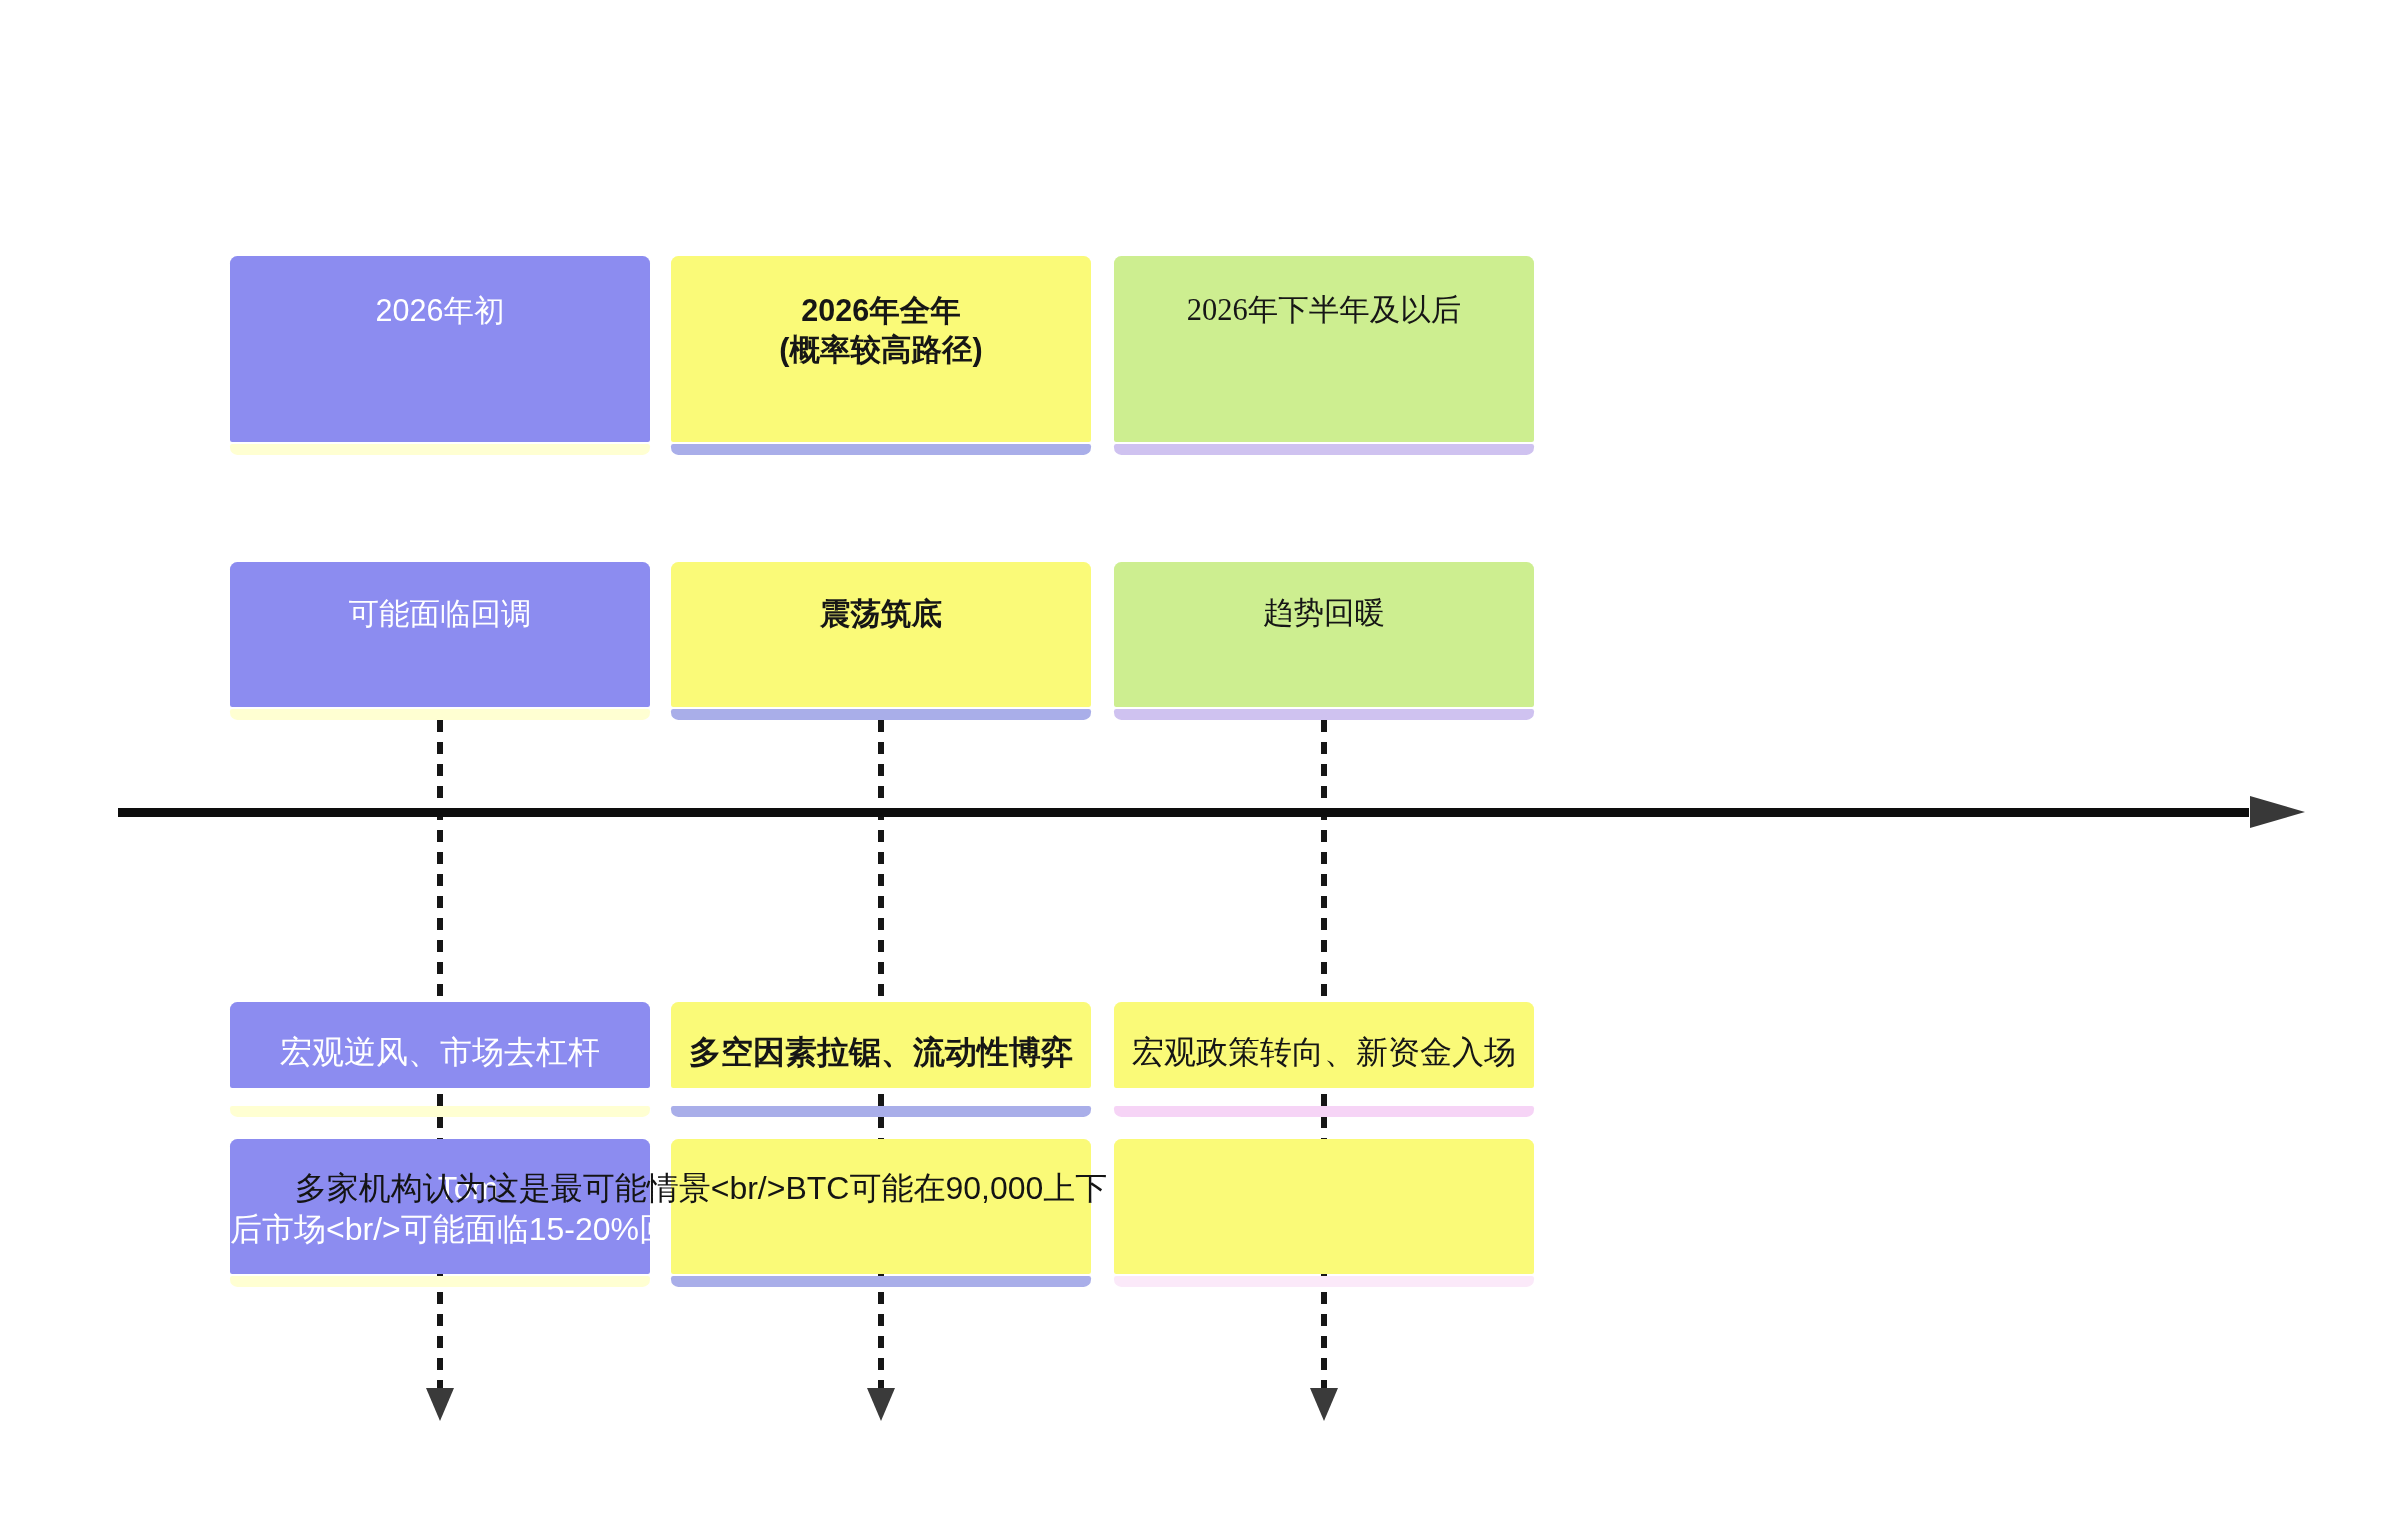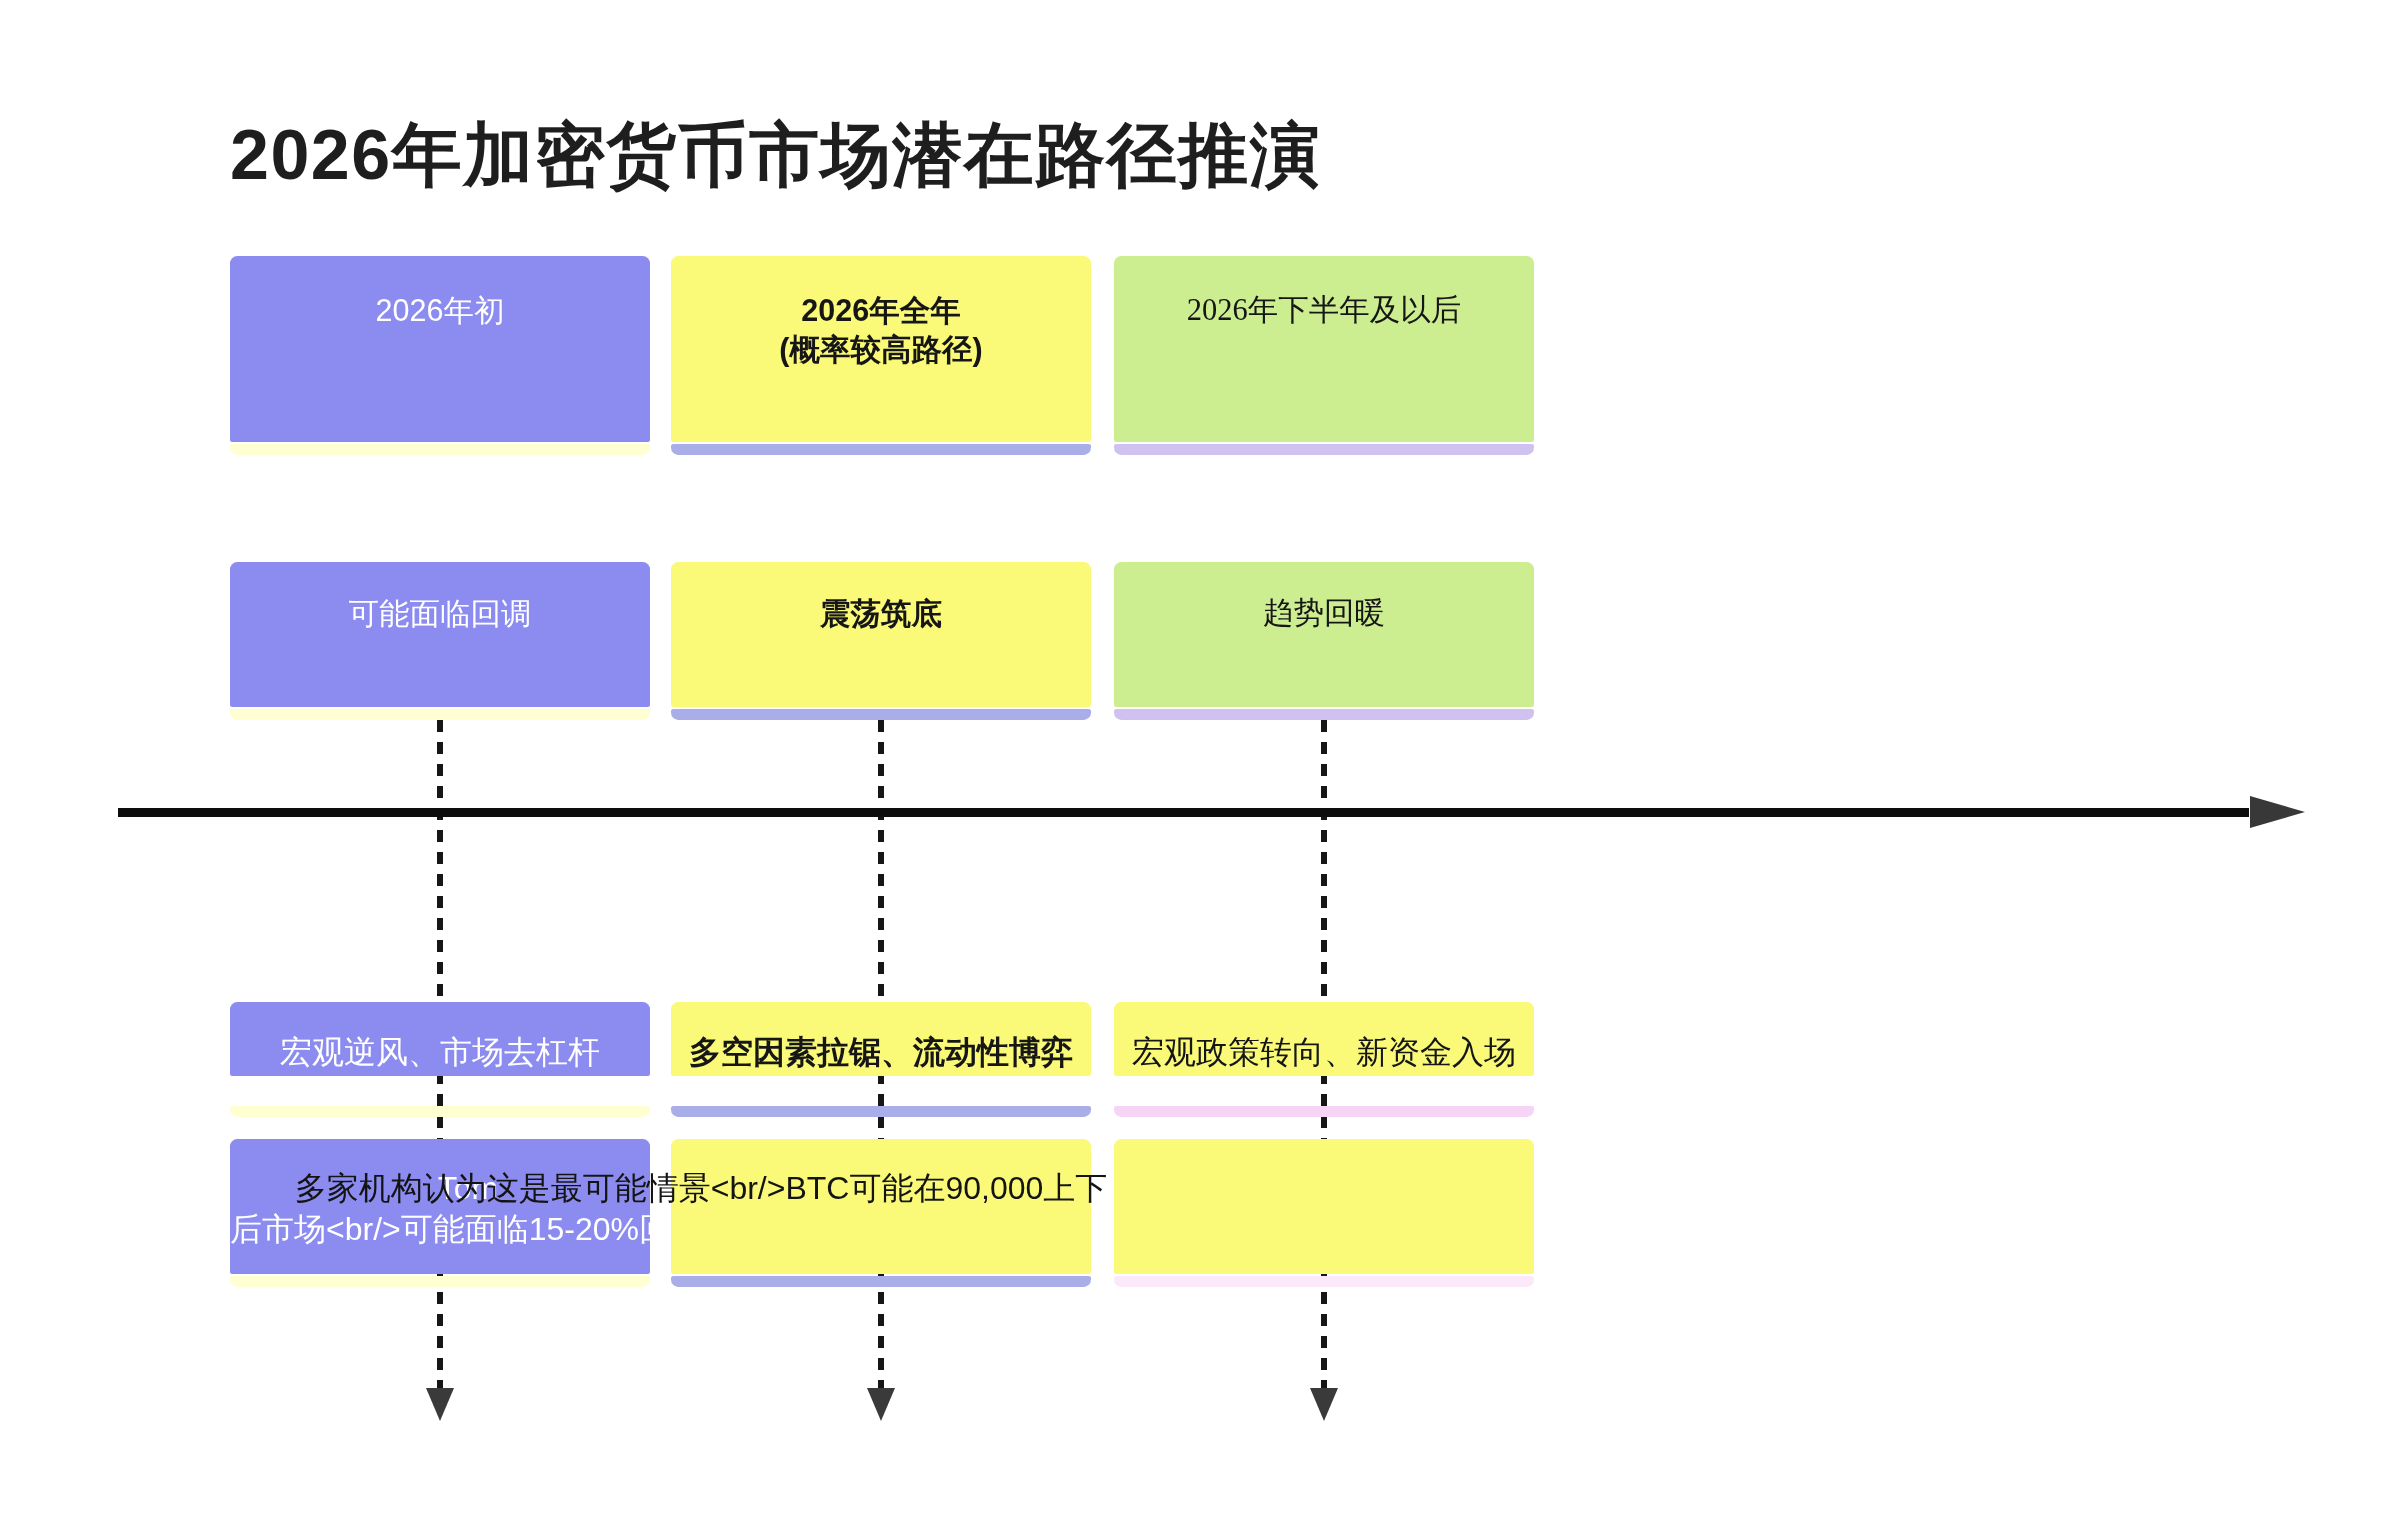--- a/index.html
+++ b/index.html
@@ -9,21 +9,21 @@
          letter-spacing:1.5px;white-space:nowrap;}
   
   .box{position:absolute;width:420px;box-sizing:border-box;text-align:center;z-index:1;
        border-radius:7.3px 7.3px 2.2px 2.2px;overflow:hidden;}
   .strip{position:absolute;width:420px;height:11px;border-radius:2.2px 2.2px 7.3px 7.3px;z-index:1;}
   .c1{left:230px;} .c2{left:671px;font-weight:bold;} .c3{left:1114px;font-family:Liberation Serif, serif;}
   .r1{top:256px;height:186px;padding-top:35px;font-size:30.5px;line-height:39px;}
   .r1s{top:444px;}
   .r2{top:562px;height:145px;padding-top:33px;font-size:30.5px;line-height:36px;text-align:center;}
   .r2s{top:709px;}
-  .r3{top:1002px;height:74px;padding-top:32px;font-size:32px;line-height:36px;white-space:nowrap;}
+  .r3{top:1002px;height:86px;padding-top:32px;font-size:32px;line-height:36px;white-space:nowrap;}
   .r3s{top:1106px;}
   .r4{top:1139px;height:135px;padding-top:29px;font-size:32px;line-height:41px;}
   .r4s{top:1276px;}
   .purple{background:#8C8CF0;color:#ffffff;}
   .yellow{background:#FAFA78;color:#161616;}
   .green{background:#CDEE90;color:#161616;}
   .s-cream{background:#FFFFD2;}
   .s-peri{background:#A9AEE9;}
   .s-lav{background:#CFC2F0;}
   .s-pink{background:#F6D4F6;}
@@ -45,21 +45,20 @@
   .dash-head{position:absolute;top:1388px;width:0;height:0;z-index:0;
              border-left:14px solid transparent;border-right:14px solid transparent;
              border-top:33px solid #3a3a3a;}
   .dh1{left:426px;} .dh2{left:867px;} .dh3{left:1310px;}
 </style>
 </head>
 <body>
 
 <div class="canvas">
 
-  <div class="title">2026年加密货币市场潜在路径推演</div>
 
   <div class="dash d1"></div>
   <div class="dash d2"></div>
   <div class="dash d3"></div>
   <div class="dash-head dh1"></div>
   <div class="dash-head dh2"></div>
   <div class="dash-head dh3"></div>
 
   <div class="axis-line"></div>
   <div class="axis-head"></div>

